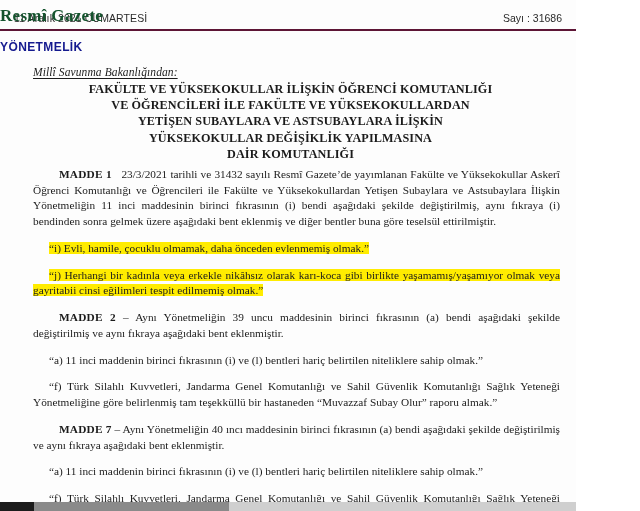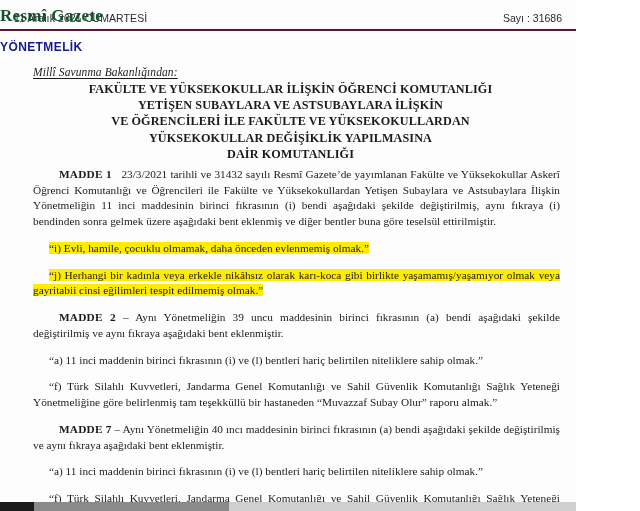--- a/index.html
+++ b/index.html
@@ -154,22 +154,22 @@
   <div class="rule-top"></div>
 
   <div class="section-heading">YÖNETMELİK</div>
 
   <div class="body">
 
     <div class="issuer">Millî Savunma Bakanlığından:</div>
 
     <div class="doc-title">
       <div>FAKÜLTE VE YÜKSEKOKULLAR İLİŞKİN ÖĞRENCİ KOMUTANLIĞI</div>
+      <div>VE ÖĞRENCİLERİ İLE FAKÜLTE VE YÜKSEKOKULLARDAN</div>
       <div>YETİŞEN SUBAYLARA VE ASTSUBAYLARA İLİŞKİN</div>
-      <div>VE ÖĞRENCİLERİ İLE FAKÜLTE VE YÜKSEKOKULLARDAN</div>
       <div>YÜKSEKOKULLAR DEĞİŞİKLİK YAPILMASINA</div>
       <div>DAİR KOMUTANLIĞI</div>
     </div>
 
     <p class="para indent">
       <span class="madde">MADDE 1</span>&nbsp;&nbsp;&nbsp;<span>23/3/2021 tarihli ve 31432 sayılı Resmî Gazete’de yayımlanan Fakülte ve Yüksekokullar Askerî Öğrenci Komutanlığı ve Öğrencileri ile Fakülte ve Yüksekokullardan Yetişen Subaylara ve Astsubaylara İlişkin Yönetmeliğin 11 inci maddesinin birinci fıkrasının (i) bendi aşağıdaki şekilde değiştirilmiş, aynı fıkraya (i) bendinden sonra gelmek üzere aşağıdaki bent eklenmiş ve diğer bentler buna göre teselsül ettirilmiştir.</span>
     </p>
 
     <p class="para small-indent tight">
       <span class="hl">“i) Evli, hamile, çocuklu olmamak, daha önceden evlenmemiş olmak.”</span>

